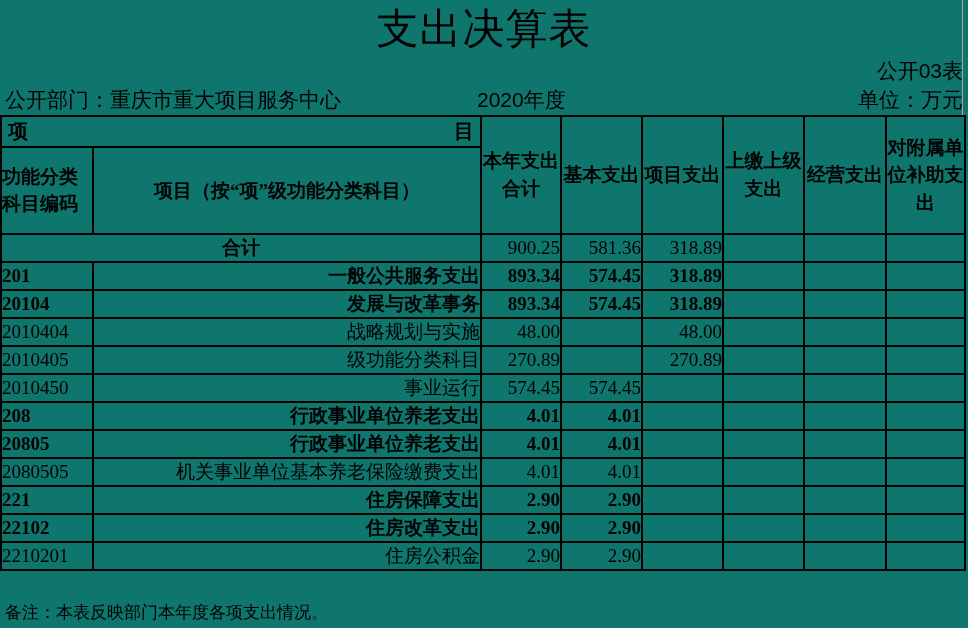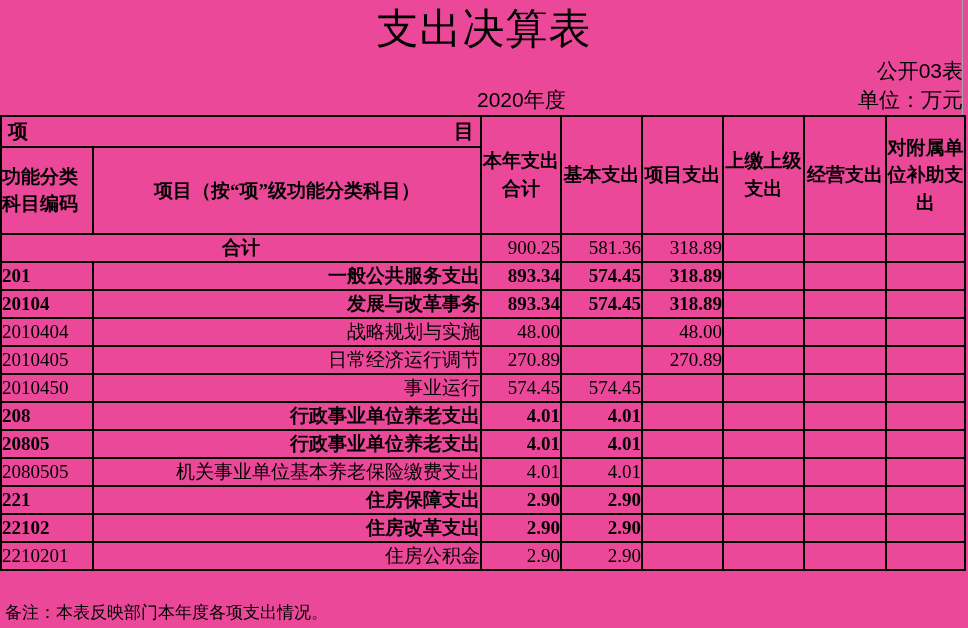--- a/index.html
+++ b/index.html
@@ -1,17 +1,17 @@
 <!DOCTYPE html>
 <html><head>
 <meta charset="utf-8">
 <style>
   html,body { margin:0; padding:0; background:#ffffff; }
   .page {
-    position:relative; width:968px; height:628px; background:#ec4899;
+    position:relative; width:968px; height:628px; background:#0f766e;
     color:#000; overflow:hidden;
     font-family:"Liberation Serif","DejaVu Serif",serif;
   }
   
   .title {
     position:absolute; top:4px; left:0; width:100%;
     text-align:center; font-size:42px; line-height:50px; font-weight:normal;
     font-family:"Liberation Sans","DejaVu Sans",sans-serif;
     letter-spacing:1px;
   }
@@ -64,20 +64,21 @@
 </head>
 <body>
 
 <div class="page">
 
   <div class="title">支出决算表</div>
 
   <div class="table-code">公开03表</div>
 
   <div class="meta">
+    <span class="dept">公开部门：重庆市重大项目服务中心</span>
     <span class="year">2020年度</span>
     <span class="unit">单位：万元</span>
   </div>
 
   <div class="edge-line"></div>
 
   <table class="fin">
     <colgroup>
       <col style="width:92px">
         <col style="width:388px">
@@ -143,21 +144,21 @@
           <td class="item">战略规划与实施</td>
           <td class="num">48.00</td>
           <td class="num"></td>
           <td class="num">48.00</td>
           <td class="num"></td>
           <td class="num"></td>
           <td class="num"></td>
         </tr>
         <tr class="detail">
           <td class="code">2010405</td>
-          <td class="item">日常经济运行调节</td>
+          <td class="item">级功能分类科目</td>
           <td class="num">270.89</td>
           <td class="num"></td>
           <td class="num">270.89</td>
           <td class="num"></td>
           <td class="num"></td>
           <td class="num"></td>
         </tr>
         <tr class="detail">
           <td class="code">2010450</td>
           <td class="item">事业运行</td>

